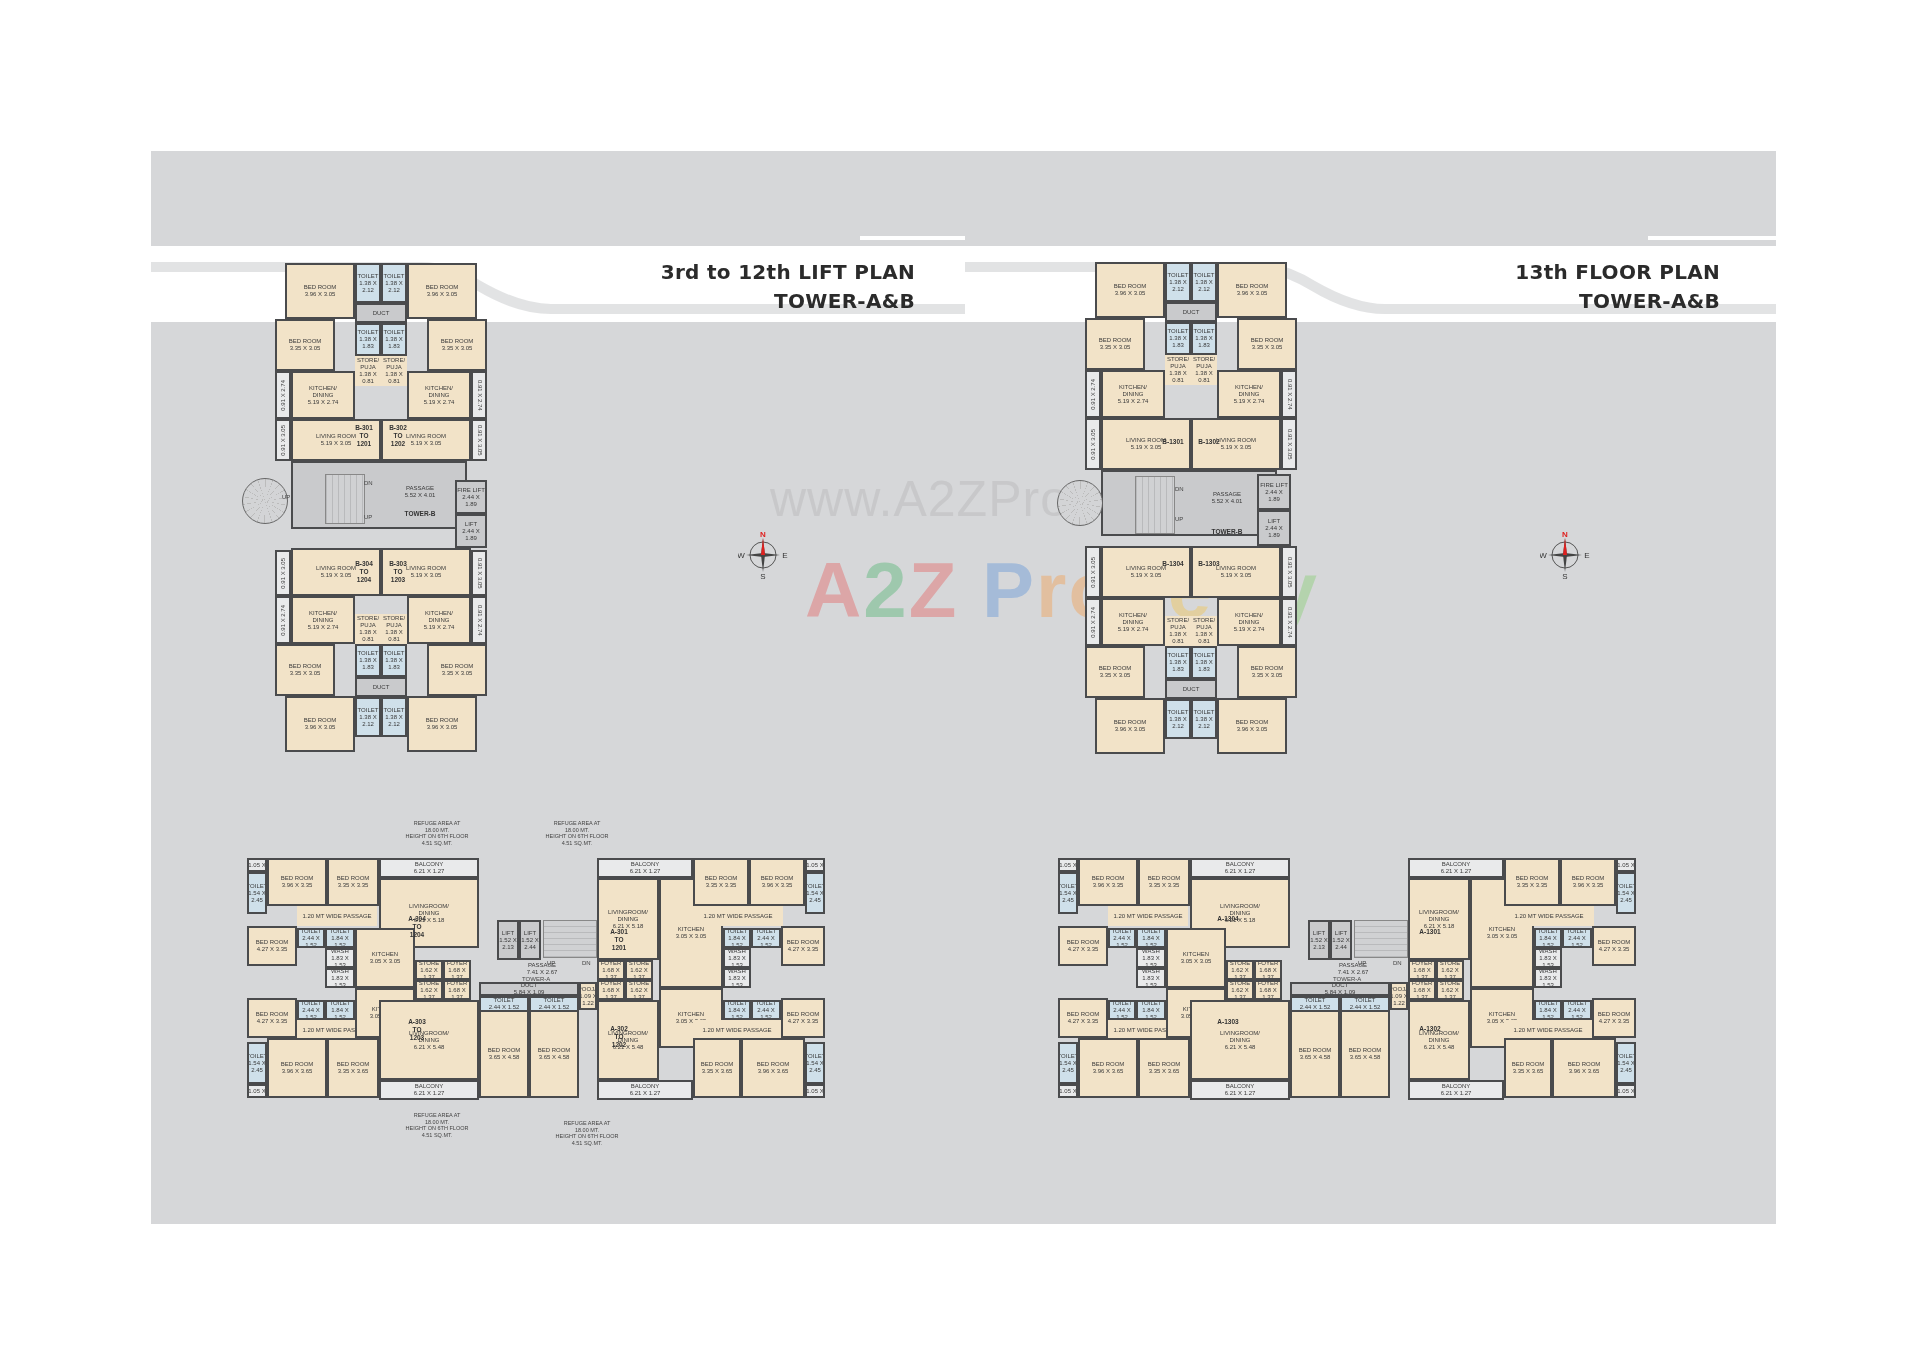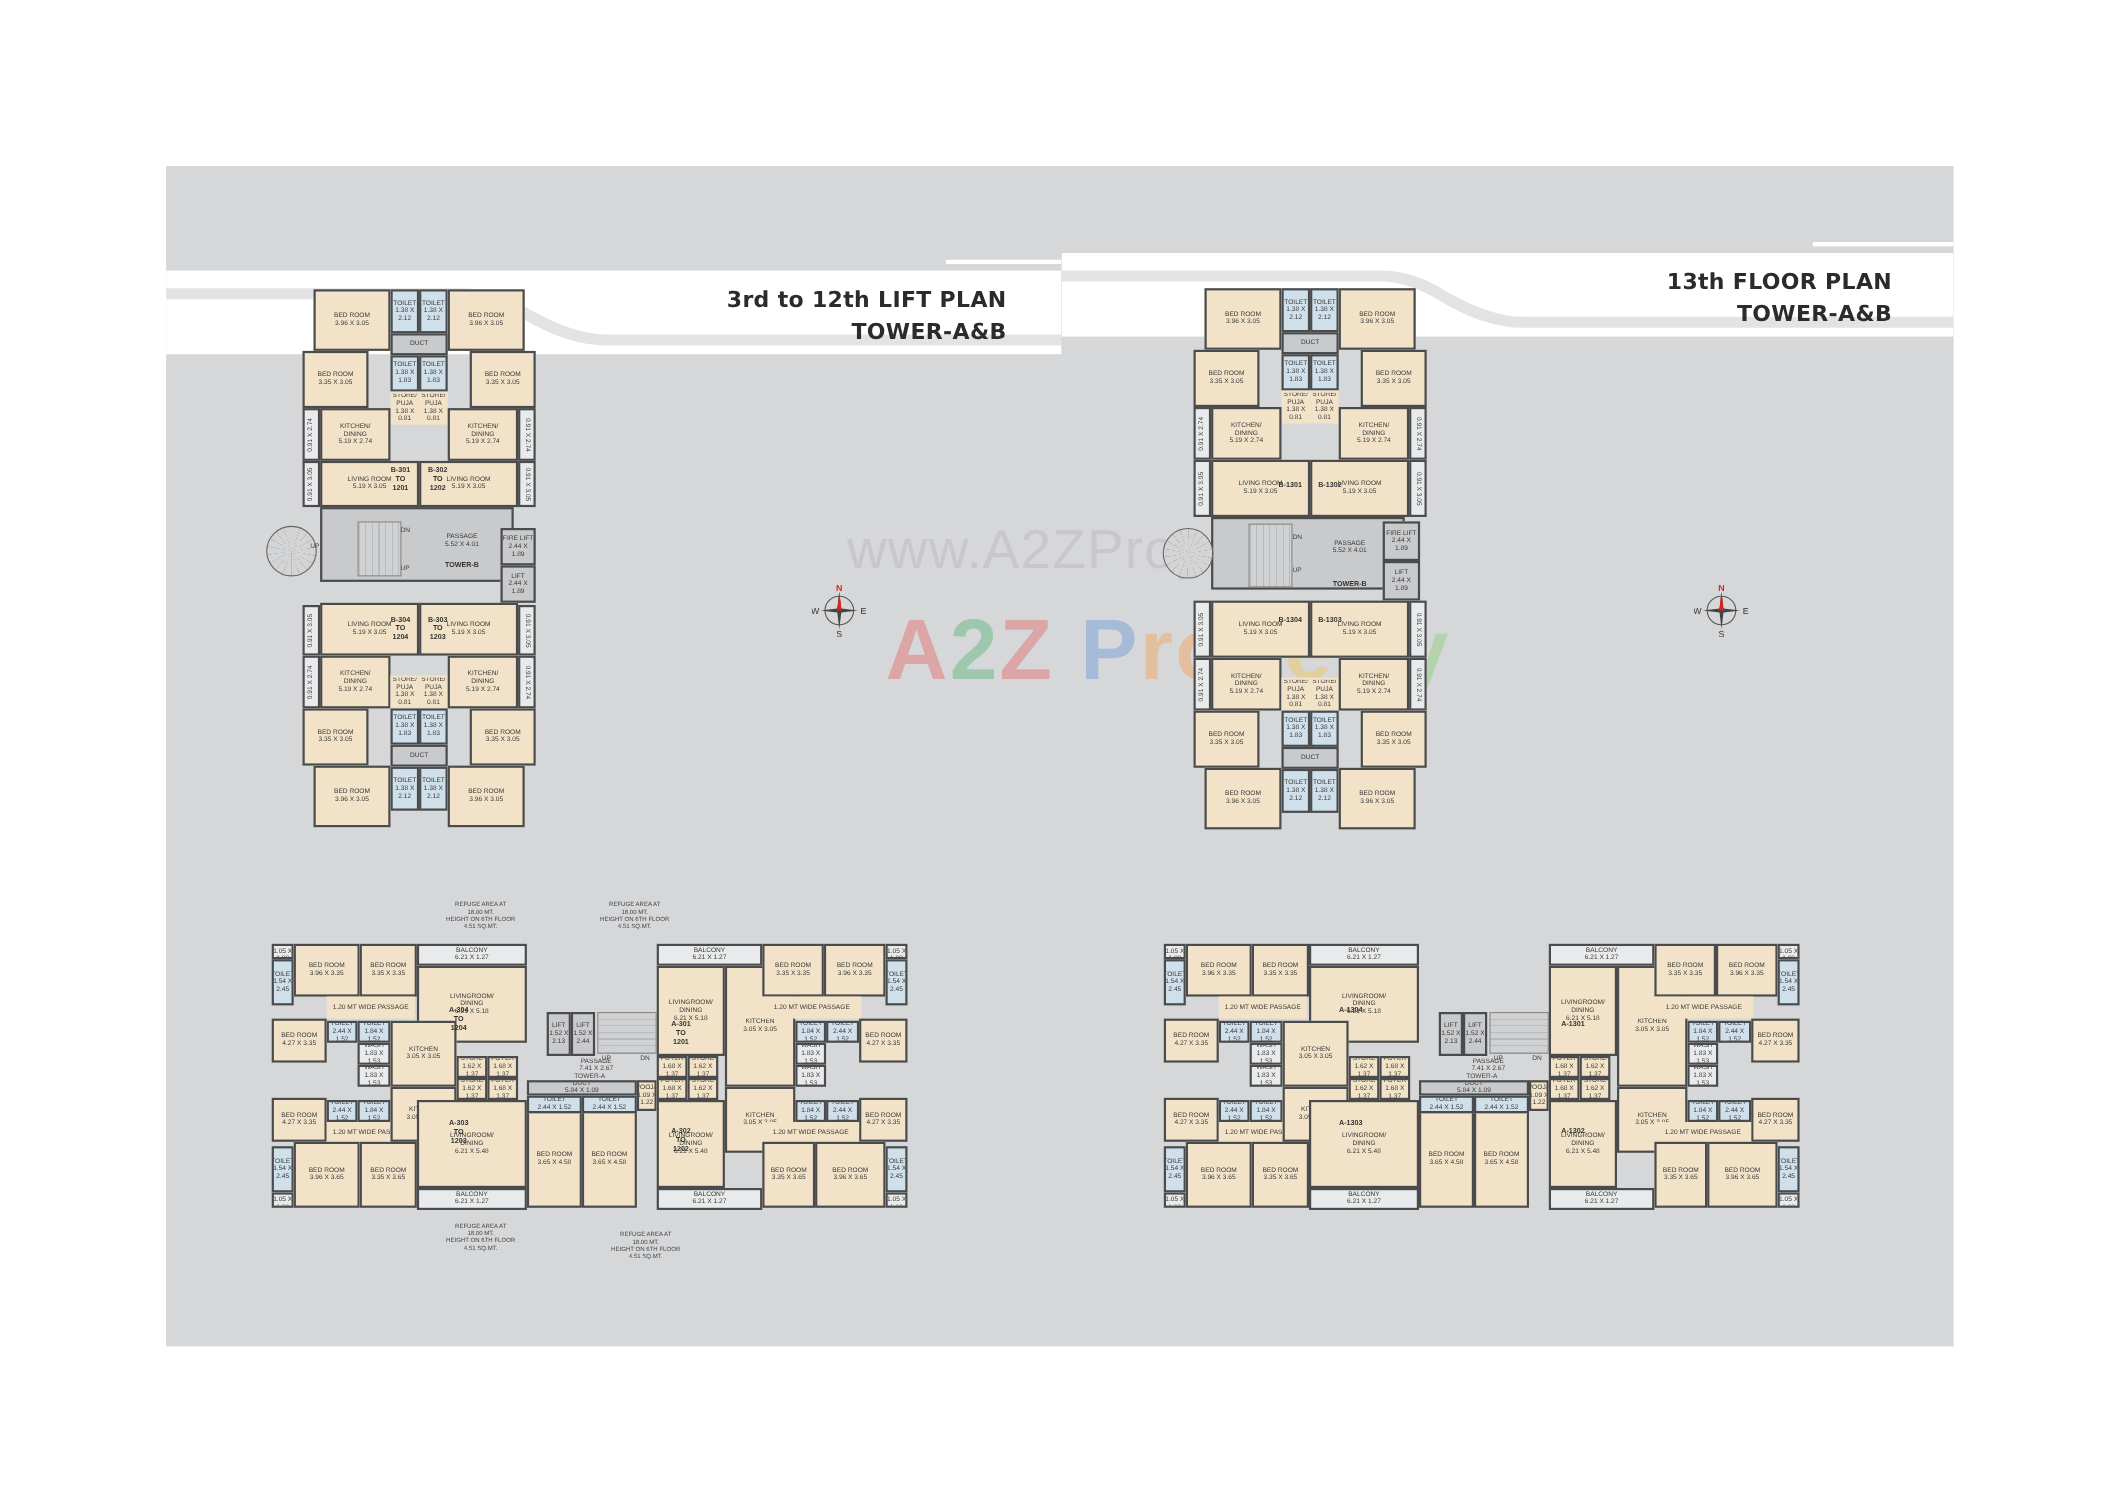--- a/index.html
+++ b/index.html
@@ -37,21 +37,21 @@
     <rect x="0" y="10" width="814" height="76" fill="#ffffff"></rect>
     <path d="M0,26 L270,26 Q300,26 330,45 Q370,68 400,68 L814,68 L814,78 L400,78 Q365,78 325,54 Q295,36 270,36 L0,36Z" fill="#d6d7d9" opacity="0.7"></path>
     <rect x="709" y="0" width="105" height="4" fill="#ffffff"></rect>
   </svg>
   <div class="title" style="right:50px;top:22px;">
     <div>3rd to 12th LIFT PLAN</div>
     <div>TOWER-A&amp;B</div>
   </div>
 </div>
 
-<div class="banner" style="left:965px;top:220px;width:811px;">
+<div class="banner" style="left:965px;top:236px;width:811px;">
   <svg width="811" height="100">
     <rect x="0" y="10" width="811" height="76" fill="#ffffff"></rect>
     <path d="M0,26 L290,26 Q320,26 350,45 Q390,68 420,68 L811,68 L811,78 L420,78 Q385,78 345,54 Q315,36 290,36 L0,36Z" fill="#d6d7d9" opacity="0.7"></path>
     <rect x="683" y="0" width="128" height="4" fill="#ffffff"></rect>
   </svg>
   <div class="title" style="right:56px;top:22px;">
     <div>13th FLOOR PLAN</div>
     <div>TOWER-A&amp;B</div>
   </div>
 </div>

